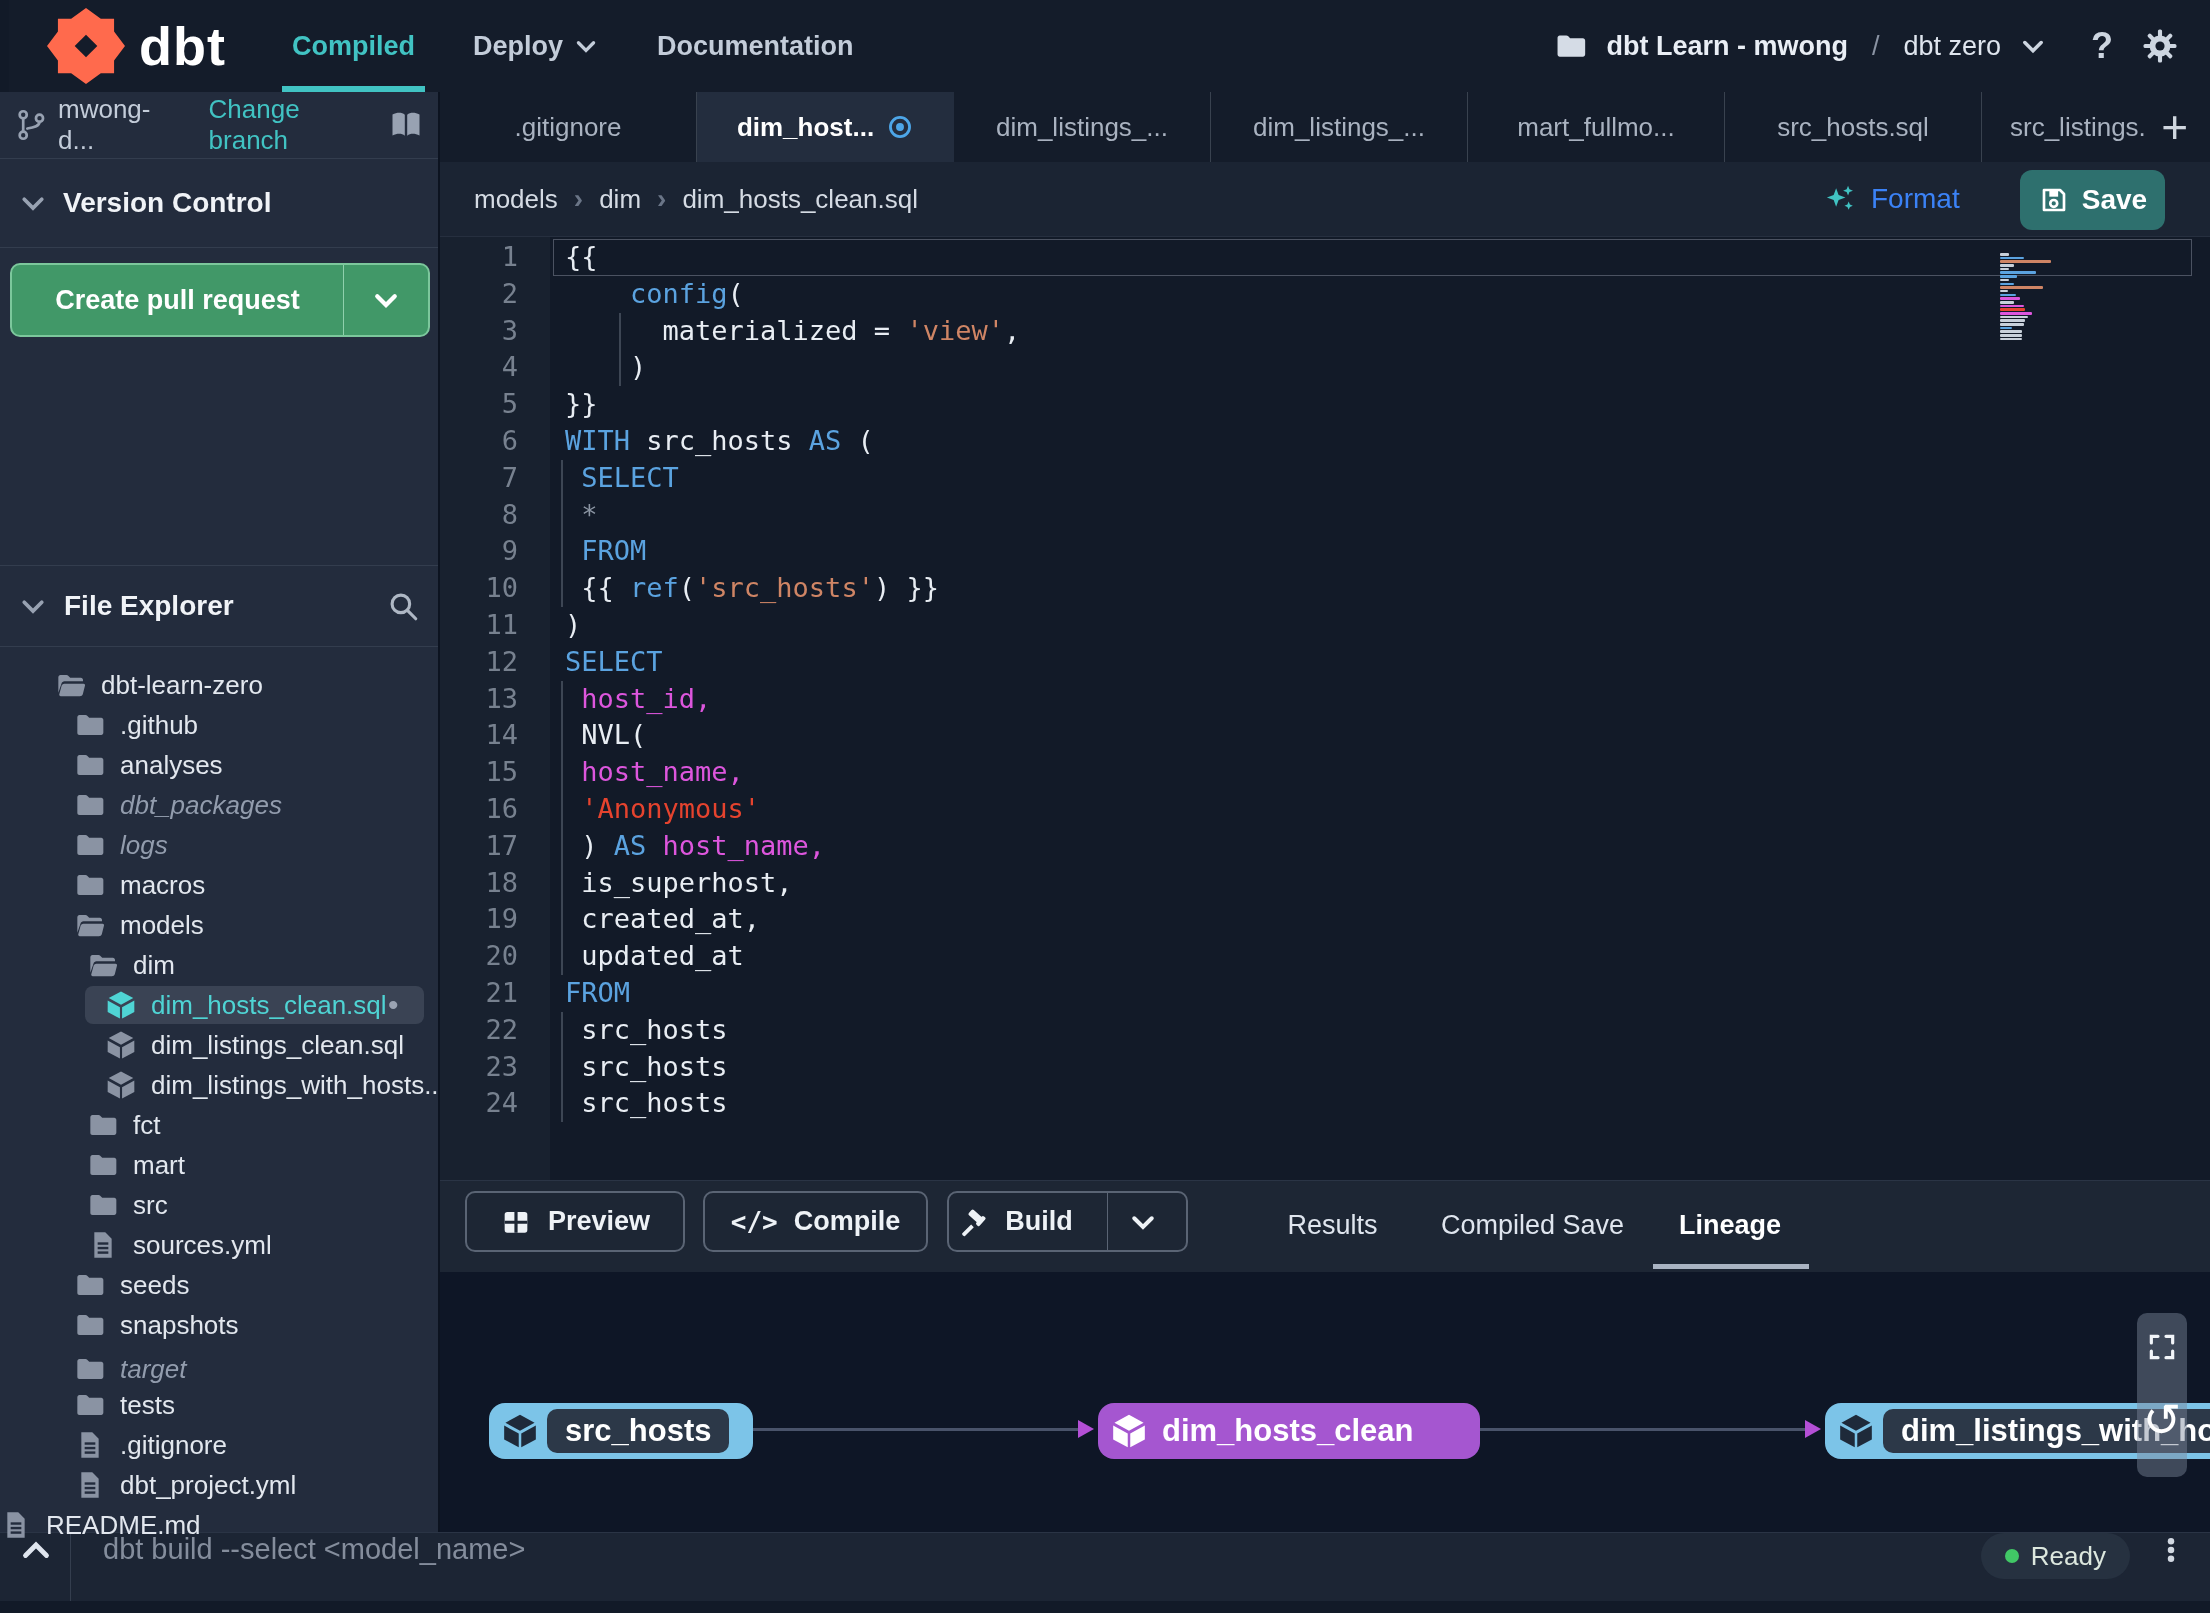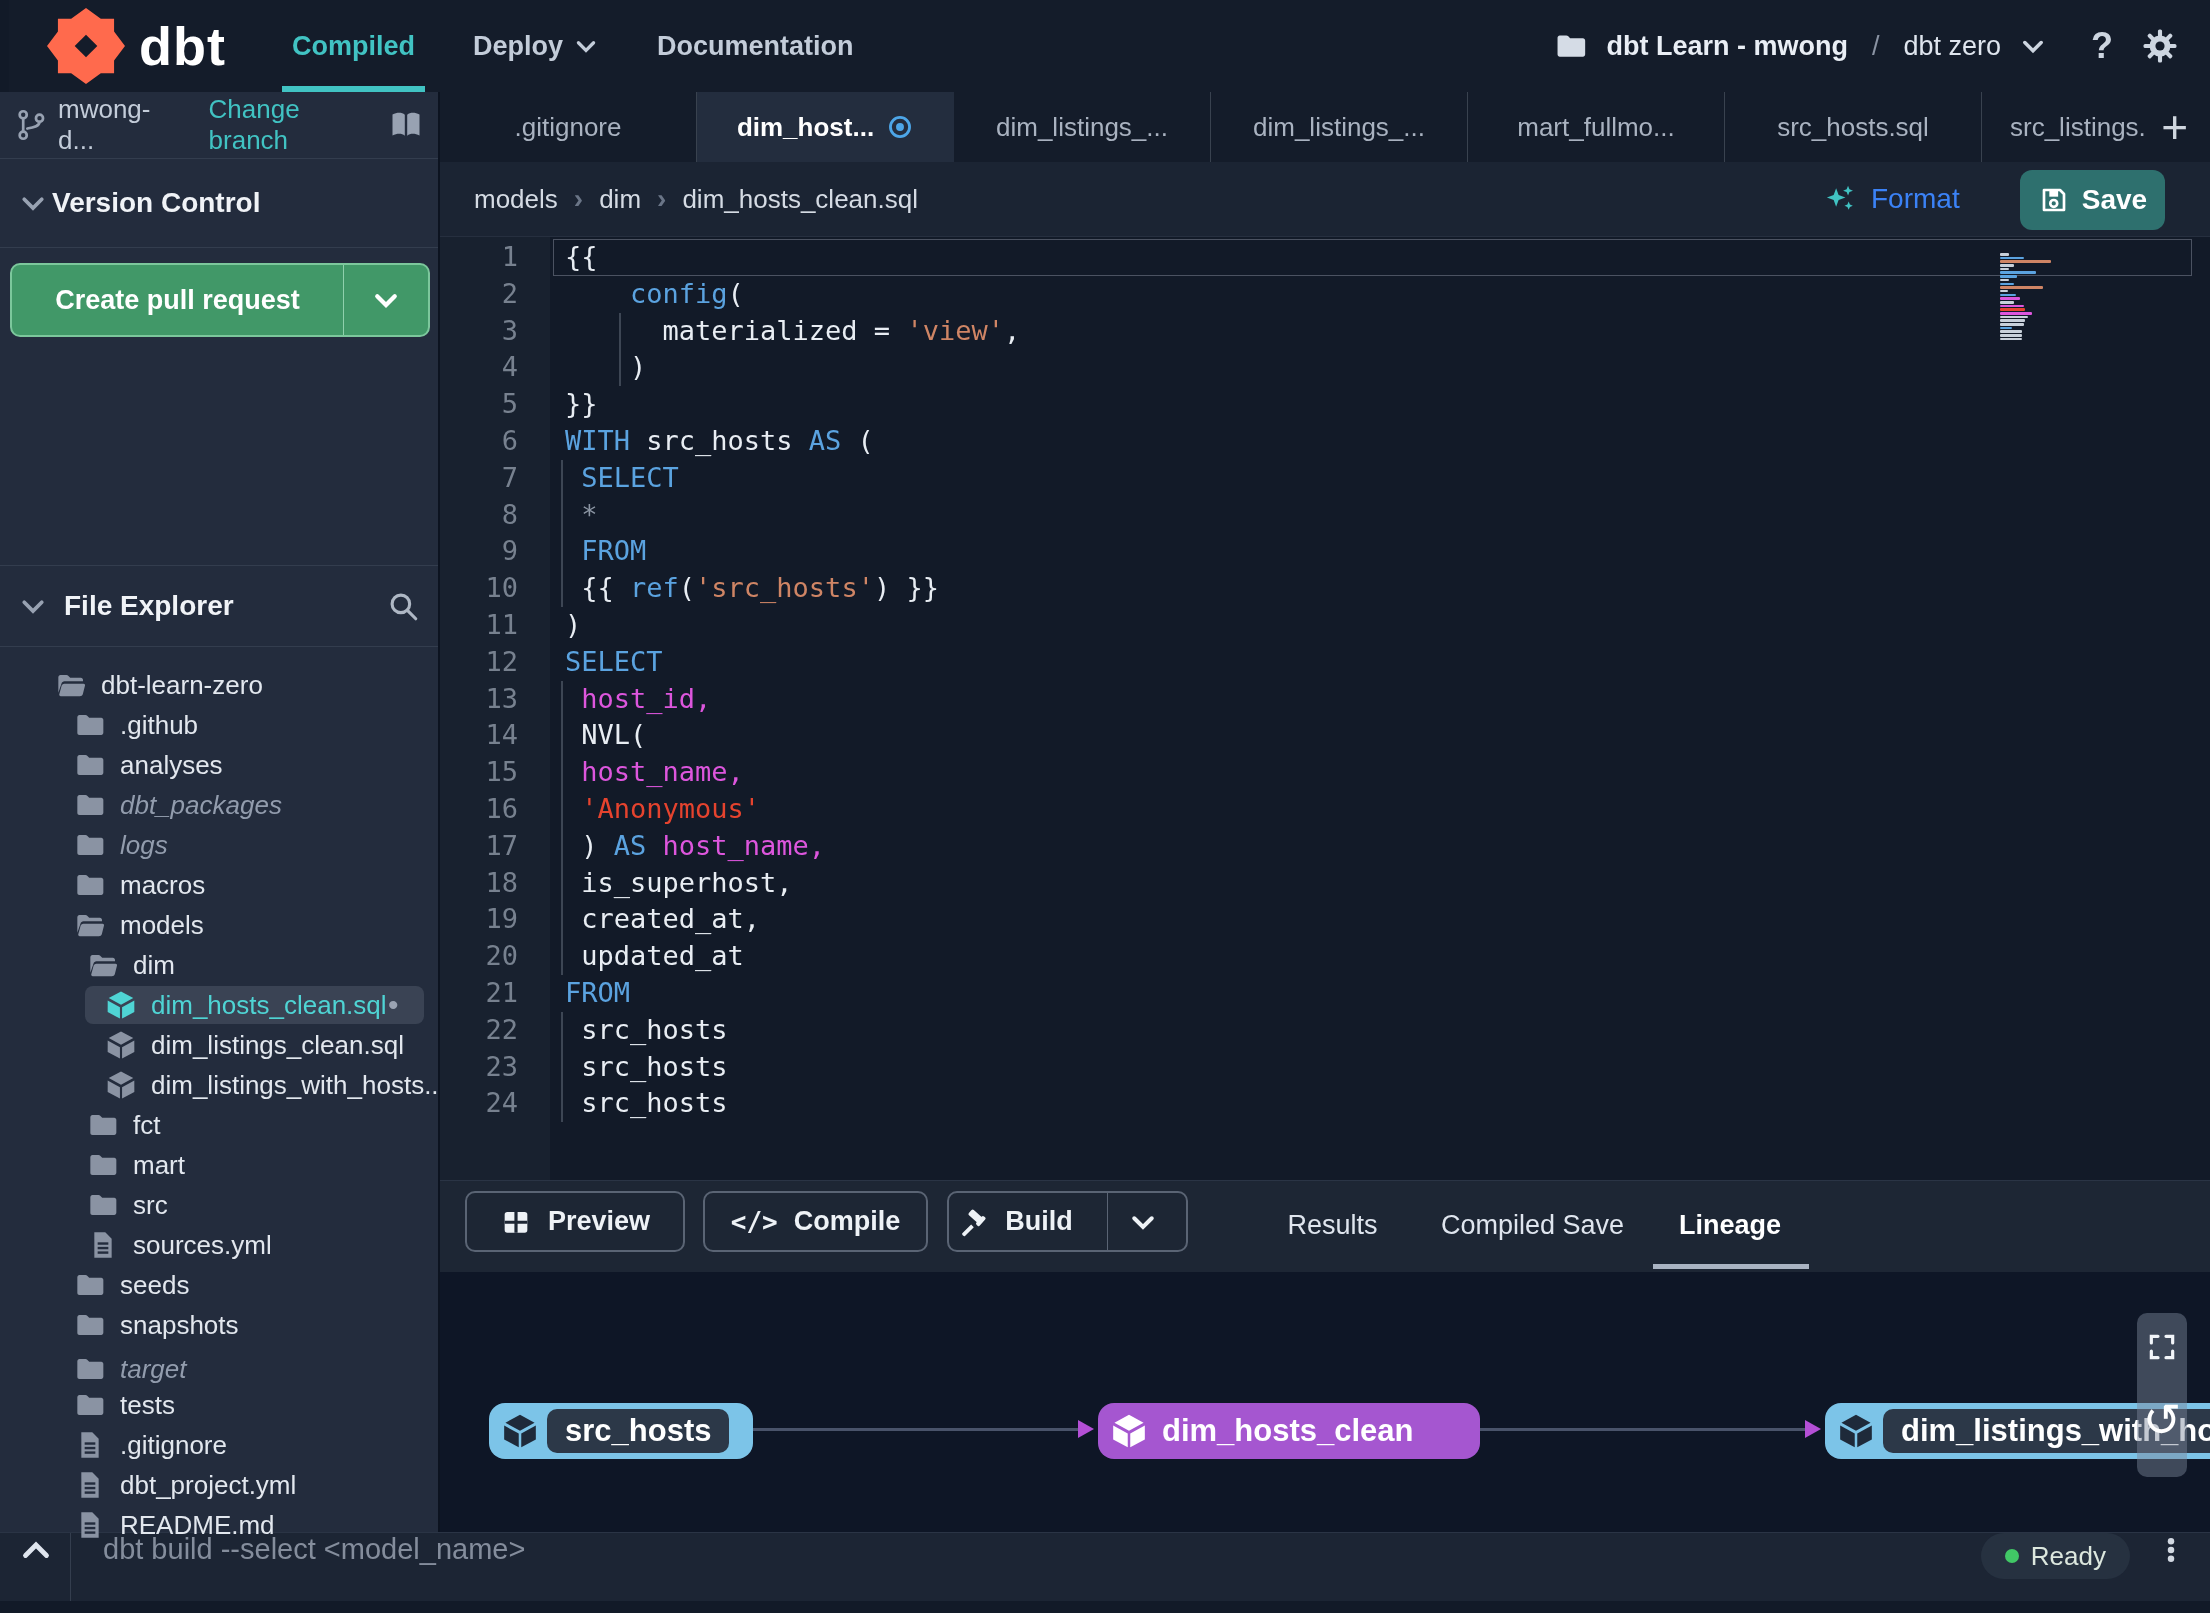--- a/index.html
+++ b/index.html
@@ -22,21 +22,21 @@
   .proj-env{color:#dfe5ee;}
   .icon{display:inline-flex;align-items:center;justify-content:center;}
   .icon svg{display:block;}
   .help-q{font-size:36px;font-weight:700;color:#cdd5e0;margin-left:26px;}
   
   .sidebar{position:absolute;left:0;top:92px;width:440px;height:1440px;background:#232c3d;border-right:2px solid #0c1320;box-sizing:border-box;}
   .branch-row{height:66px;display:flex;align-items:center;border-bottom:1px solid #333d4e;padding:0 14px;gap:10px;}
   .branch-name{font-size:26px;color:#c3ccd9;}
   .branch-action{font-size:26px;color:#41c3c3;margin-left:18px;cursor:pointer;}
   .book{margin-left:auto;color:#98a2b2;}
-  .section-head{height:88px;display:flex;align-items:center;border-bottom:1px solid #333d4e;padding:0 18px;gap:4px;}
+  .section-head{height:88px;display:flex;align-items:center;border-bottom:1px solid #333d4e;padding:0 18px;gap:15px;}
   .section-title{font-size:28px;font-weight:700;color:#f0f3f7;}
   .chev{color:#98a2b2;}
   .pr-btn{position:absolute;left:10px;top:171px;width:420px;height:74px;display:flex;background:#419868;border:2px solid #7cc79c;border-radius:10px;box-sizing:border-box;overflow:hidden;cursor:pointer;}
   .pr-main{flex:1;display:flex;align-items:center;justify-content:center;font-size:27px;font-weight:600;color:#fff;border-right:1px solid #8fd0ac;}
   .pr-chev{width:84px;display:flex;align-items:center;justify-content:center;color:#fff;}
   .fe-head{position:absolute;left:0;top:473px;width:100%;height:82px;display:flex;align-items:center;border-top:1px solid #333d4e;border-bottom:1px solid #333d4e;padding:0 18px;gap:16px;box-sizing:border-box;}
   .fe-search{margin-left:auto;color:#aeb7c4;}
   #file-tree{position:absolute;left:0;top:563px;width:100%;height:877px;overflow:hidden;padding-top:10px;}
   .tree-row{position:relative;height:40px;display:flex;align-items:center;font-size:26px;color:#e2e7ee;cursor:pointer;}
   .tree-row .ticon{width:32px;height:32px;color:#8a93a3;flex:none;margin-right:14px;}
@@ -404,21 +404,21 @@
               <path d="M5.5 2.5h8.2l4.8 4.8v14.2H5.5V2.5z"></path>
               <g fill="#232c3d">
                 <rect x="8" y="10" width="8" height="1.8"></rect>
                 <rect x="8" y="13.4" width="8" height="1.8"></rect>
                 <rect x="8" y="16.8" width="8" height="1.8"></rect>
               </g>
             </svg>
           </span>
           <span class="tlabel">dbt_project.yml</span>
         </div>
-        <div class="tree-row" style="padding-left: 74px;">
+        <div class="tree-row" style="">
           <span class="ticon icon">
             <svg viewBox="0 0 24 24" fill="currentColor">
               <path d="M5.5 2.5h8.2l4.8 4.8v14.2H5.5V2.5z"></path>
               <g fill="#232c3d">
                 <rect x="8" y="10" width="8" height="1.8"></rect>
                 <rect x="8" y="13.4" width="8" height="1.8"></rect>
                 <rect x="8" y="16.8" width="8" height="1.8"></rect>
               </g>
             </svg>
           </span>

